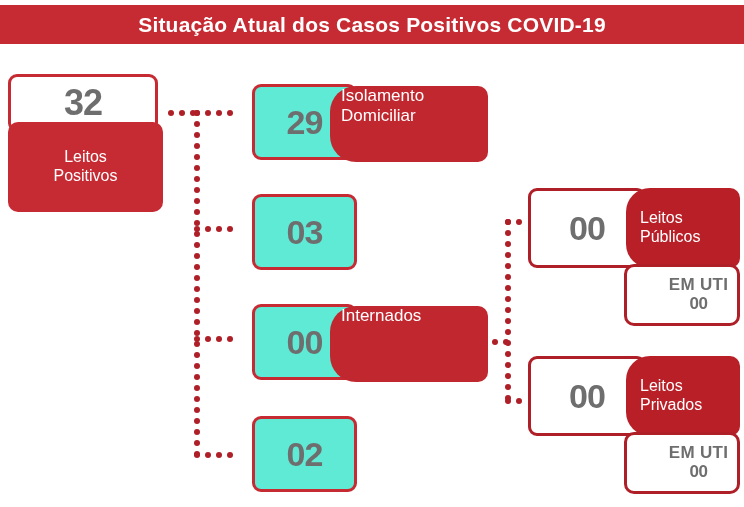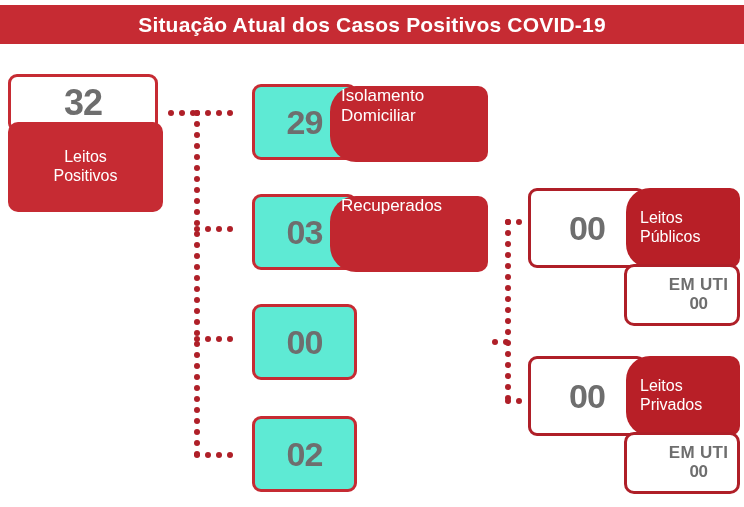--- a/index.html
+++ b/index.html
@@ -303,28 +303,28 @@
   <div class="mid-red">
     <span class="mid-red-label">Isolamento
 Domiciliar</span>
   </div>
 </div>
 
 <div class="mid-card" style="top:194px">
   <div class="mid-white">
     <span class="num">03</span>
   </div>
-  <div class="mid-red">
-    <span class="mid-red-label">Recuperados</span>
-  </div>
 </div>
 
 <div class="mid-card" style="top:304px">
   <div class="mid-white">
     <span class="num">00</span>
+  </div>
+  <div class="mid-red">
+    <span class="mid-red-label">Internados</span>
   </div>
 </div>
 
 <div class="mid-card" style="top:416px">
   <div class="mid-white">
     <span class="num">02</span>
   </div>
 </div>
 
 <div class="right-group" style="top:188px">

